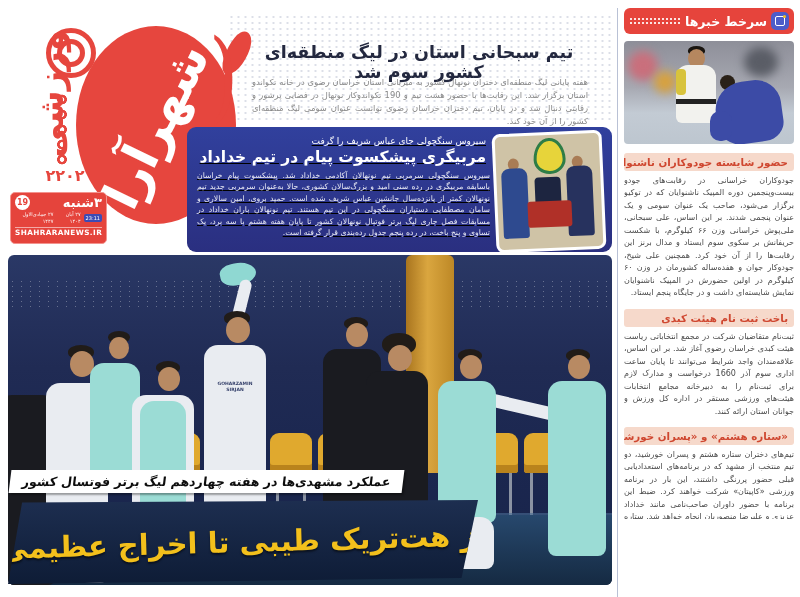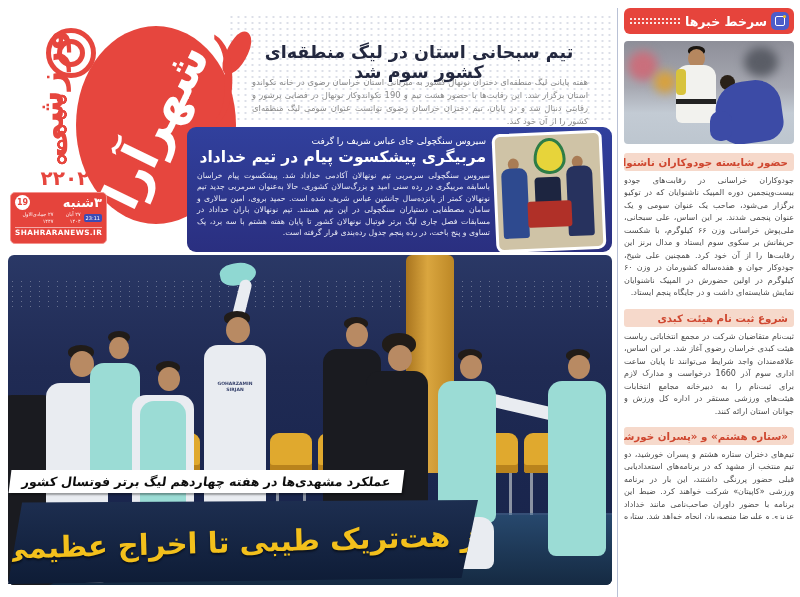--- a/index.html
+++ b/index.html
@@ -18,21 +18,21 @@
                transform:rotate(-64deg);color:#fff;font-weight:bold;font-size:50px;letter-spacing:-3px;}
   .logo-flame{left:226px;top:30px;width:22px;height:46px;background:#e6463e;
               border-radius:60% 40% 70% 30%/70% 30% 70% 30%;transform:rotate(18deg);}
   .logo-target{left:46px;top:28px;width:40px;height:40px;border:5px solid #e6463e;border-radius:50%;}
   .logo-target .inner{position:absolute;left:6px;top:6px;width:18px;height:18px;border:5px solid #e6463e;border-radius:50%;}
   .logo-vertical{left:-14px;top:74px;width:130px;height:40px;transform:rotate(-90deg);
                  color:#e6463e;font-weight:bold;font-size:34px;text-align:center;}
   .logo-dotcol{left:54px;top:92px;width:16px;height:76px;
                background-image:radial-gradient(circle,transparent 2px,#e6463e 2.6px,#e6463e 4.6px,transparent 5.2px);
                background-size:16px 15px;}
-  .issue-number{left:8px;top:166px;width:114px;color:#e6463e;font-size:20px;font-weight:bold;
+  .issue-number{left:8px;top:166px;width:114px;color:#e6463e;font-size:16px;font-weight:bold;
                 letter-spacing:8px;text-align:center;direction:ltr;}
   .date-badge{left:10px;top:192px;width:97px;height:52px;background:#e5443c;border:1px solid #f3938e;
               border-radius:5px;color:#fff;padding:2px 4px;box-sizing:border-box;}
   .date-badge .row1{display:flex;justify-content:space-between;align-items:center;direction:rtl;}
   .date-badge .weekday{font-size:13px;font-weight:bold;}
   .day-circle{width:15px;height:15px;background:#fff;color:#e5443c;border-radius:50%;
               font-size:8px;font-weight:bold;display:flex;align-items:center;justify-content:center;}
   .date-lines{display:flex;align-items:center;gap:3px;direction:rtl;margin-top:1px;}
   .date-lines .jd{font-size:5px;line-height:1.35;text-align:right;opacity:.95;}
   .time-chip{background:#3d4bb5;color:#fff;font-size:5px;padding:1px 2px;border-radius:2px;direction:ltr;}
@@ -42,21 +42,21 @@
   
   .paren{left:204px;top:26px;font-size:100px;color:#e6463e;font-family:"DejaVu Serif",serif;
          transform:scaleX(.75);line-height:1;}
   .top-headline{left:238px;top:42px;width:362px;text-align:center;font-size:17.5px;font-weight:bold;
                 color:#23283f;}
   .top-body{left:252px;top:76px;width:336px;font-size:8.4px;color:#888;text-align:justify;line-height:1.55;}
 
   
   .blue-box{left:187px;top:127px;width:425px;height:125px;border-radius:9px;
             background:linear-gradient(180deg,#31409d 0%,#2a2f80 100%);overflow:hidden;}
-  .blue-text{position:absolute;right:122px;left:10px;top:7px;}
+  .blue-text{position:absolute;right:122px;left:10px;top:7px;text-decoration:underline;}
   .b-kicker{font-size:9px;color:#fff;text-align:right;margin:2px 4px 2px 0;}
   .b-headline{font-size:15.5px;font-weight:bold;color:#fff;text-align:right;margin:0 4px 4px 0;}
   .b-body{font-size:7.7px;color:#e9eaf4;text-align:justify;line-height:1.48;}
   .blue-photo{position:absolute;right:8px;top:5px;width:104px;height:113px;background:#cfc3a6;
               border:3px solid #fff;border-radius:8px;transform:rotate(-2.5deg);overflow:hidden;}
   .bp-logo{position:absolute;left:38px;top:3px;width:26px;height:30px;background:#e7d43a;
            border-radius:50% 50% 50% 50%/60% 60% 40% 40%;border:3px solid #2e7d46;}
   .bp-man{position:absolute;width:26px;height:70px;background:#27325e;border-radius:8px 8px 3px 3px;top:32px;}
   .bp-head{position:absolute;width:11px;height:12px;background:#a97c55;border-radius:50%;top:22px;}
   .bp-shirt{position:absolute;left:38px;top:42px;width:26px;height:30px;background:#1d2540;border-radius:4px;}
@@ -286,21 +286,21 @@
     <div class="gi-stripe"></div>
     <div class="gi-belt"></div>
     <div class="gi-bhead"></div>
     <div class="gi-blue"></div>
     <div class="gi-blue-arm"></div>
   </div>
 
   <div class="sb-h">حضور شایسته جودوکاران ناشنوای خراسانی در ژاپن</div>
   <div class="sb-b">جودوکاران خراسانی در رقابت‌های جودو بیست‌وپنجمین دوره المپیک ناشنوایان که در توکیو برگزار می‌شود، صاحب یک عنوان سومی و یک عنوان پنجمی شدند. بر این اساس، علی سبحانی، ملی‌پوش خراسانی وزن ۶۶ کیلوگرم، با شکست حریفانش بر سکوی سوم ایستاد و مدال برنز این رقابت‌ها را از آن خود کرد. همچنین علی شیخ، جودوکار جوان و هفده‌ساله کشورمان در وزن ۶۰ کیلوگرم در اولین حضورش در المپیک ناشنوایان نمایش شایسته‌ای داشت و در جایگاه پنجم ایستاد.</div>
 
-  <div class="sb-h">شروع ثبت نام هیئت کبدی</div>
+  <div class="sb-h">باخت ثبت نام هیئت کبدی</div>
   <div class="sb-b">ثبت‌نام متقاضیان شرکت در مجمع انتخاباتی ریاست هیئت کبدی خراسان رضوی آغاز شد. بر این اساس، علاقه‌مندان واجد شرایط می‌توانند تا پایان ساعت اداری سوم آذر 1660 درخواست و مدارک لازم برای ثبت‌نام را به دبیرخانه مجامع انتخابات هیئت‌های ورزشی مستقر در اداره کل ورزش و جوانان استان ارائه کنند.</div>
 
   <div class="sb-h">«ستاره هشتم» و «پسران خورشید» در راه کاپیتان</div>
   <div class="sb-b">تیم‌های دختران ستاره هشتم و پسران خورشید، دو تیم منتخب از مشهد که در برنامه‌های استعدادیابی قبلی حضور پررنگی داشتند، این بار در برنامه ورزشی «کاپیتان» شرکت خواهند کرد. ضبط این برنامه با حضور داوران صاحب‌نامی مانند خداداد عزیزی و علیرضا منصوریان انجام خواهد شد. ستاره هشتم در فصل دوم برنامه «عصر جدید» موفق به دریافت رتبه طلایی از آرا شد. همچنین تیم پسران خورشید با ترکیبی از اعضای بااستعداد خود در این برنامه شرکت خواهد کرد.</div>
 
   <div class="sb-h">پلاک افتخار شریف</div>
 
 </div>
 
 </body></html>

